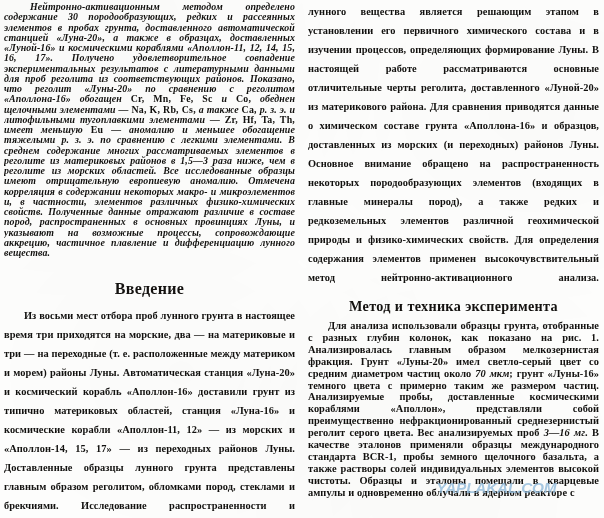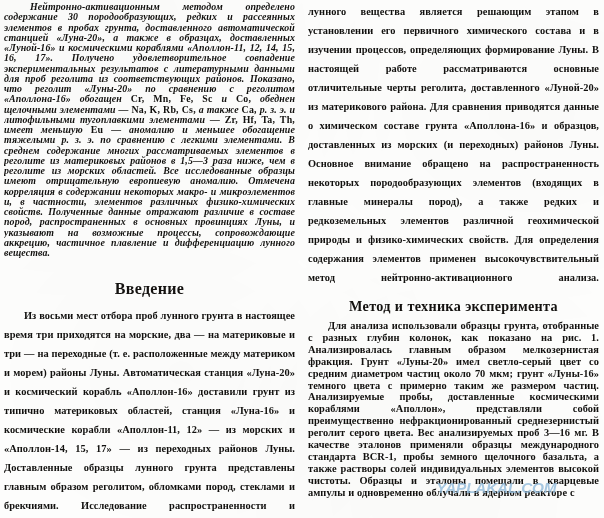--- a/index.html
+++ b/index.html
@@ -79,21 +79,21 @@
   
   .body {
     font-size: 10.4px;
     line-height: 19px;
     font-weight: 700;
     letter-spacing: .04px;
     text-indent: 20px;
     color: #131210;
   }
   .body.tight { line-height: 11.9px; }
-  .body .ital { }
+  .body .ital { font-style: italic; }
   .body.last { text-align-last: left; }
 
   
   .heading {
     font-weight: 700;
     text-align: center;
     text-align-last: center;
     text-indent: 0;
     color: #151311;
     letter-spacing: .3px;

